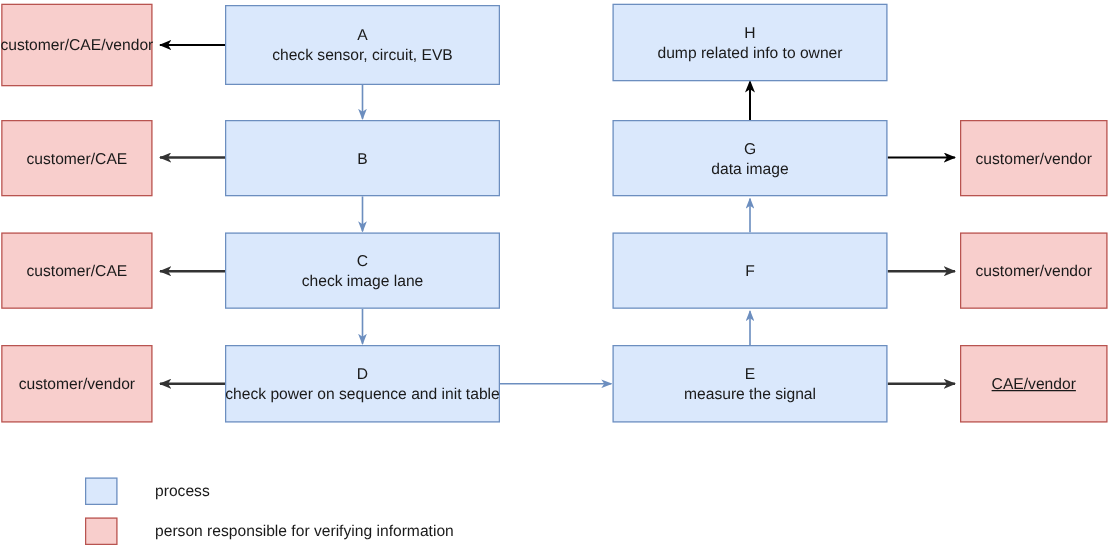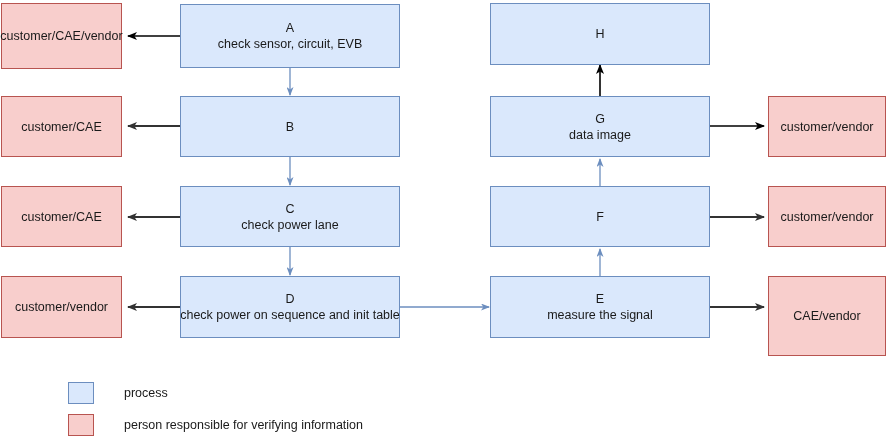--- a/index.html
+++ b/index.html
@@ -146,49 +146,50 @@
 
   <div class="node process" style="left:180px; top:4px; width:220px; height:64px;">
     <span class="nid">A</span>
     <span class="ntext">check sensor, circuit, EVB</span>
   </div>
   <div class="node process" style="left:180px; top:96px; width:220px; height:61px;">
     <span class="nid">B</span>
   </div>
   <div class="node process" style="left:180px; top:186px; width:220px; height:61px;">
     <span class="nid">C</span>
-    <span class="ntext">check power lane</span>
+    <span class="ntext">check image lane</span>
   </div>
   <div class="node process" style="left:180px; top:276px; width:220px; height:62px;">
     <span class="nid">D</span>
     <span class="ntext">check power on sequence and init table</span>
   </div>
 
   <div class="node process" style="left:490px; top:3px; width:220px; height:62px;">
     <span class="nid">H</span>
+    <span class="ntext">dump related info to owner</span>
   </div>
   <div class="node process" style="left:490px; top:96px; width:220px; height:61px;">
     <span class="nid">G</span>
     <span class="ntext">data image</span>
   </div>
   <div class="node process" style="left:490px; top:186px; width:220px; height:61px;">
     <span class="nid">F</span>
   </div>
   <div class="node process" style="left:490px; top:276px; width:220px; height:62px;">
     <span class="nid">E</span>
     <span class="ntext">measure the signal</span>
   </div>
 
   <div class="node person" style="left:768px; top:96px; width:118px; height:61px;">
     <span class="ntext">customer/vendor</span>
   </div>
   <div class="node person" style="left:768px; top:186px; width:118px; height:61px;">
     <span class="ntext">customer/vendor</span>
   </div>
-  <div class="node person" style="left:768px; top:276px; width:118px; height:80px;">
+  <div class="node person" style="left:768px; top:276px; width:118px; height:62px;text-decoration:underline;">
     <span class="ntext">CAE/vendor</span>
   </div>
 
   <div class="legend-row" style="left:68px; top:414px;">
     <div class="legend-swatch person"></div>
     <div class="legend-label">person responsible for verifying information</div>
   </div>
   <div class="legend-row" style="left:68px; top:382px;">
     <div class="legend-swatch process"></div>
     <div class="legend-label">process</div>

